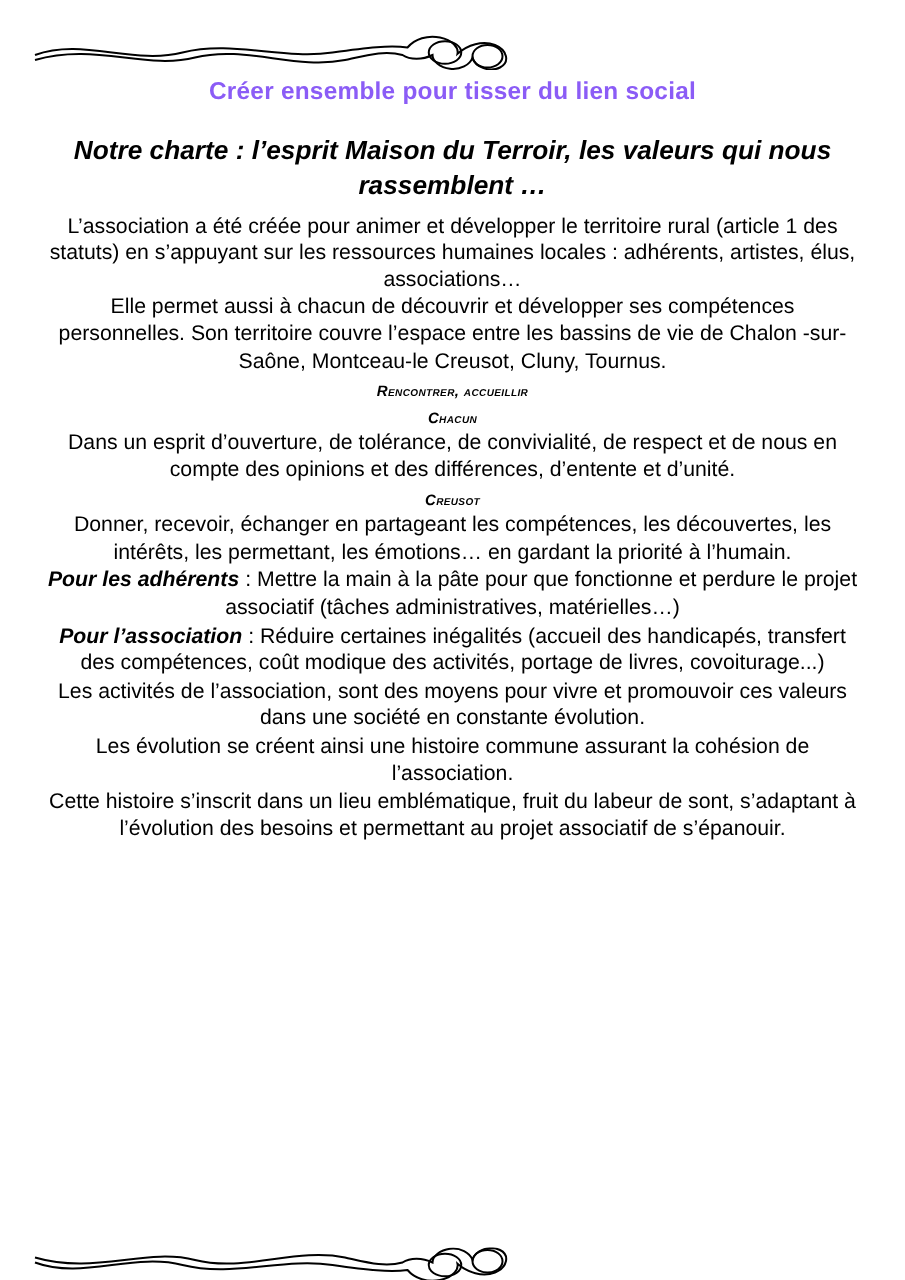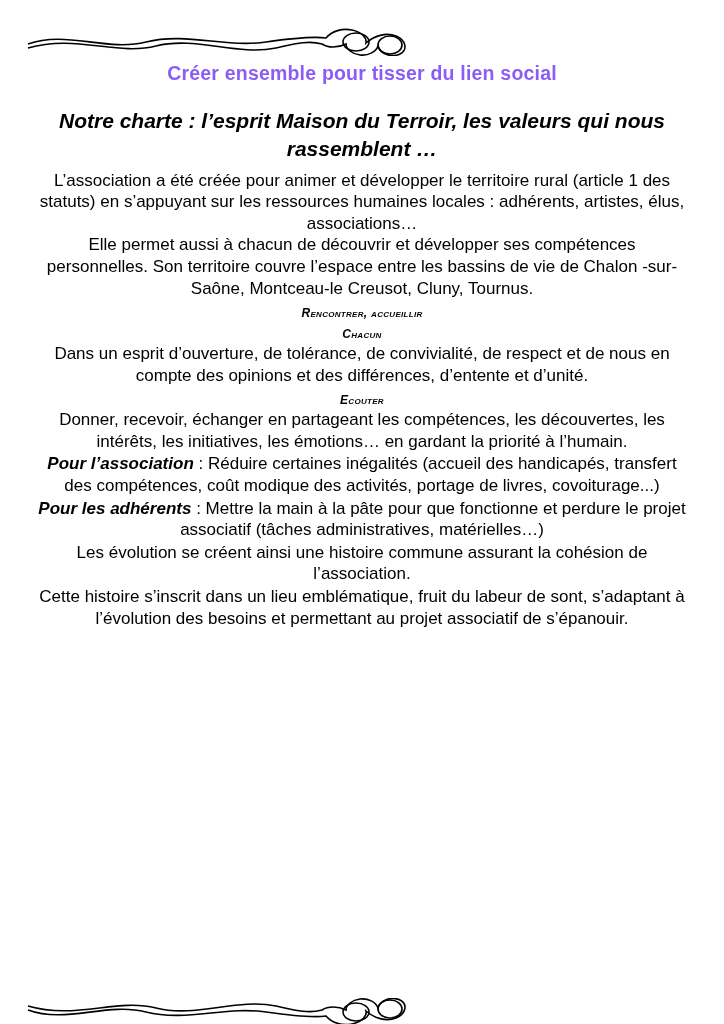--- a/index.html
+++ b/index.html
@@ -105,30 +105,31 @@
     <div class="section">
       <div class="section-heading">Rencontrer, accueillir</div>
     </div>
 
     <div class="section">
       <div class="section-heading">Chacun</div>
       <p class="body-text">Dans un esprit d’ouverture, de tolérance, de convivialité, de respect et de nous en compte des opinions et des différences, d’entente et d’unité.</p>
     </div>
 
     <div class="section">
-      <div class="section-heading">Ecouter</div>
-      <p class="body-text">Donner, recevoir, échanger en partageant les compétences, les découvertes, les intérêts, les initiatives, les émotions… en gardant la priorité à l’humain.</p>
+      <div class="section-heading">Creusot</div>
+      <p class="body-text">Donner, recevoir, échanger en partageant les compétences, les découvertes, les intérêts, les permettant, les émotions… en gardant la priorité à l’humain.</p>
     </div>
 
     <div class="section">
+      <p class="body-text"><span class="lead">Pour les adhérents</span><span> : Mettre la main à la pâte pour que fonctionne et perdure le projet associatif (tâches administratives, matérielles…)</span></p>
       <p class="body-text"><span class="lead">Pour l’association</span><span> : Réduire certaines inégalités (accueil des handicapés, transfert des compétences, coût modique des activités, portage de livres, covoiturage...)</span></p>
-      <p class="body-text"><span class="lead">Pour les adhérents</span><span> : Mettre la main à la pâte pour que fonctionne et perdure le projet associatif (tâches administratives, matérielles…)</span></p>
     </div>
 
     <div class="section">
+      <p class="body-text">Les activités de l’association, sont des moyens pour vivre et promouvoir ces valeurs dans une société en constante évolution.</p>
       <p class="body-text">Les évolution se créent ainsi une histoire commune assurant la cohésion de l’association.</p>
       <p class="body-text">Cette histoire s’inscrit dans un lieu emblématique, fruit du labeur de sont, s’adaptant à l’évolution des besoins et permettant au projet associatif de s’épanouir.</p>
     </div>
 
   </div>
 
   <svg class="ornament bottom" viewBox="0 0 672 34" preserveAspectRatio="none">
     <path d="M2,12 C40,26 80,4 120,14 C160,24 200,8 240,14 C268,18 286,20 300,18
              C306,25 316,28 326,26 C336,24 341,18 340,13
              C348,20 360,24 370,20 C380,16 382,6 374,2 C366,-2 354,2 352,10

